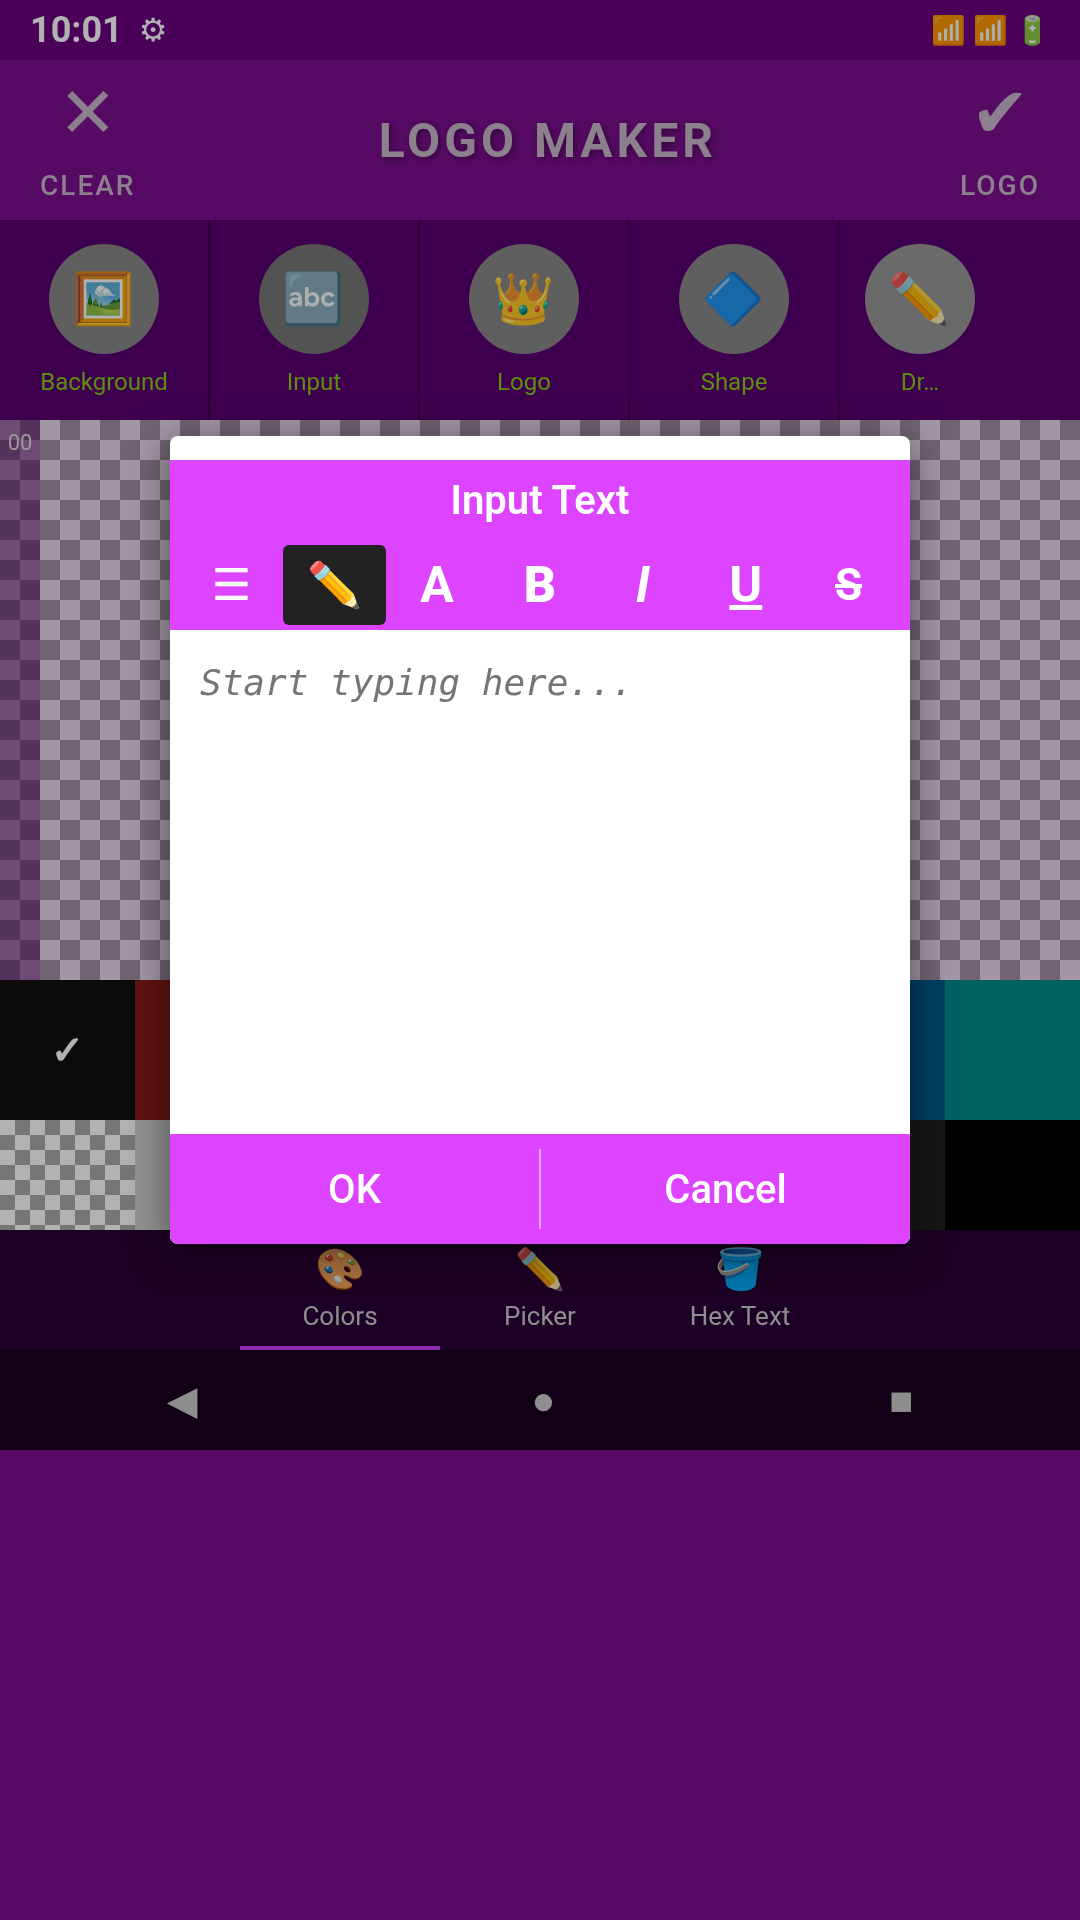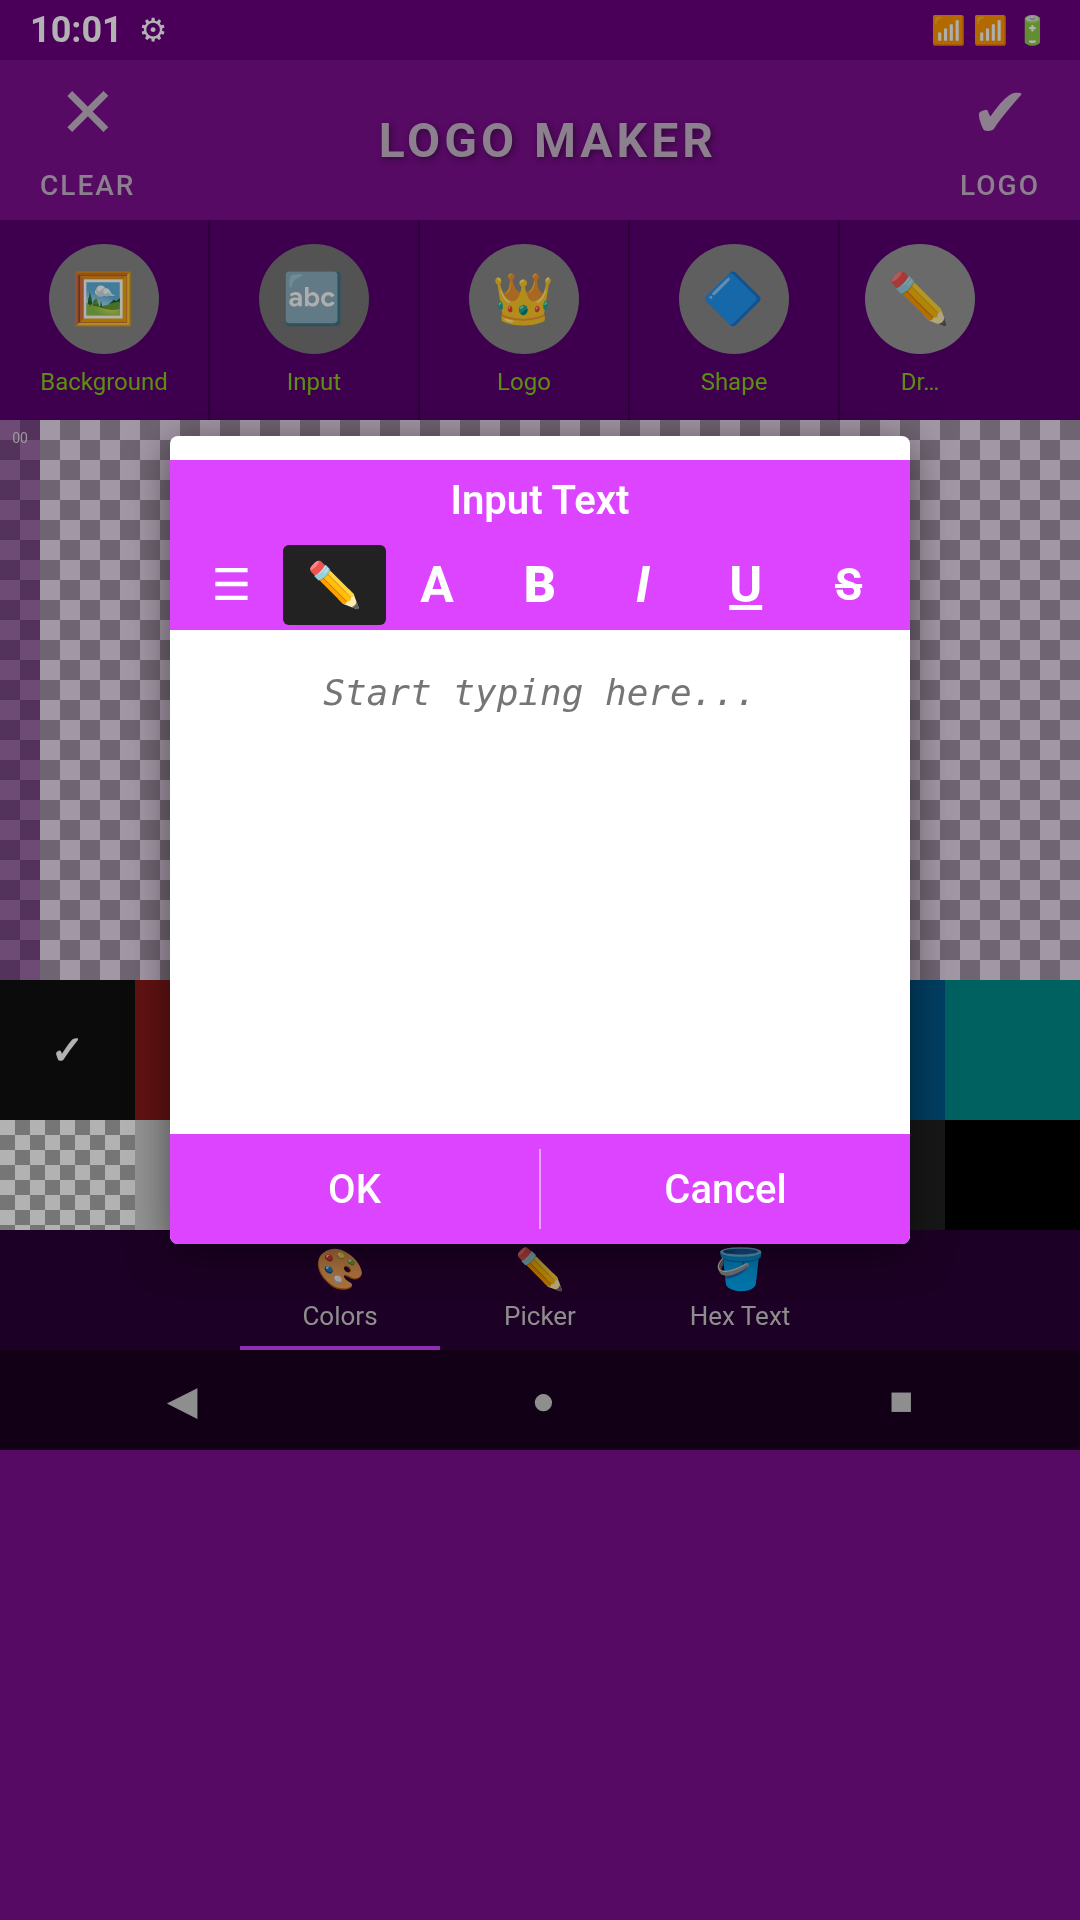--- a/index.html
+++ b/index.html
@@ -141,21 +141,21 @@
     .ruler-left {
       position: absolute;
       top: 0; left: 0;
       width: 40px; height: 100%;
       background: rgba(80,0,100,0.5);
       display: flex;
       align-items: flex-start;
       justify-content: center;
       padding-top: 10px;
       color: #ddd;
-      font-size: 14px;
+      font-size: 22px;
     }
 
     
     .swatches-row {
       width: 100%;
       height: 140px;
       background: #1a0022;
       display: flex;
       align-items: center;
       overflow: hidden;
@@ -293,30 +293,29 @@
       cursor: pointer;
       font-size: 44px;
       color: white;
     }
     .toolbar-btn.active {
       background: #222;
       color: white;
     }
     .modal-textarea {
       background: white;
-      padding: 42px 30px;
+      padding: 32px 30px;
       min-height: 500px;
       font-size: 36px;
       color: #999;
       border: none;
       outline: none;
       width: 100%;
       resize: none;
       font-style: italic;
-      text-align: center;
     }
     .modal-footer {
       background: #dd44ff;
       height: 110px;
       display: flex;
       align-items: center;
     }
     .modal-btn {
       flex: 1;
       height: 110px;

